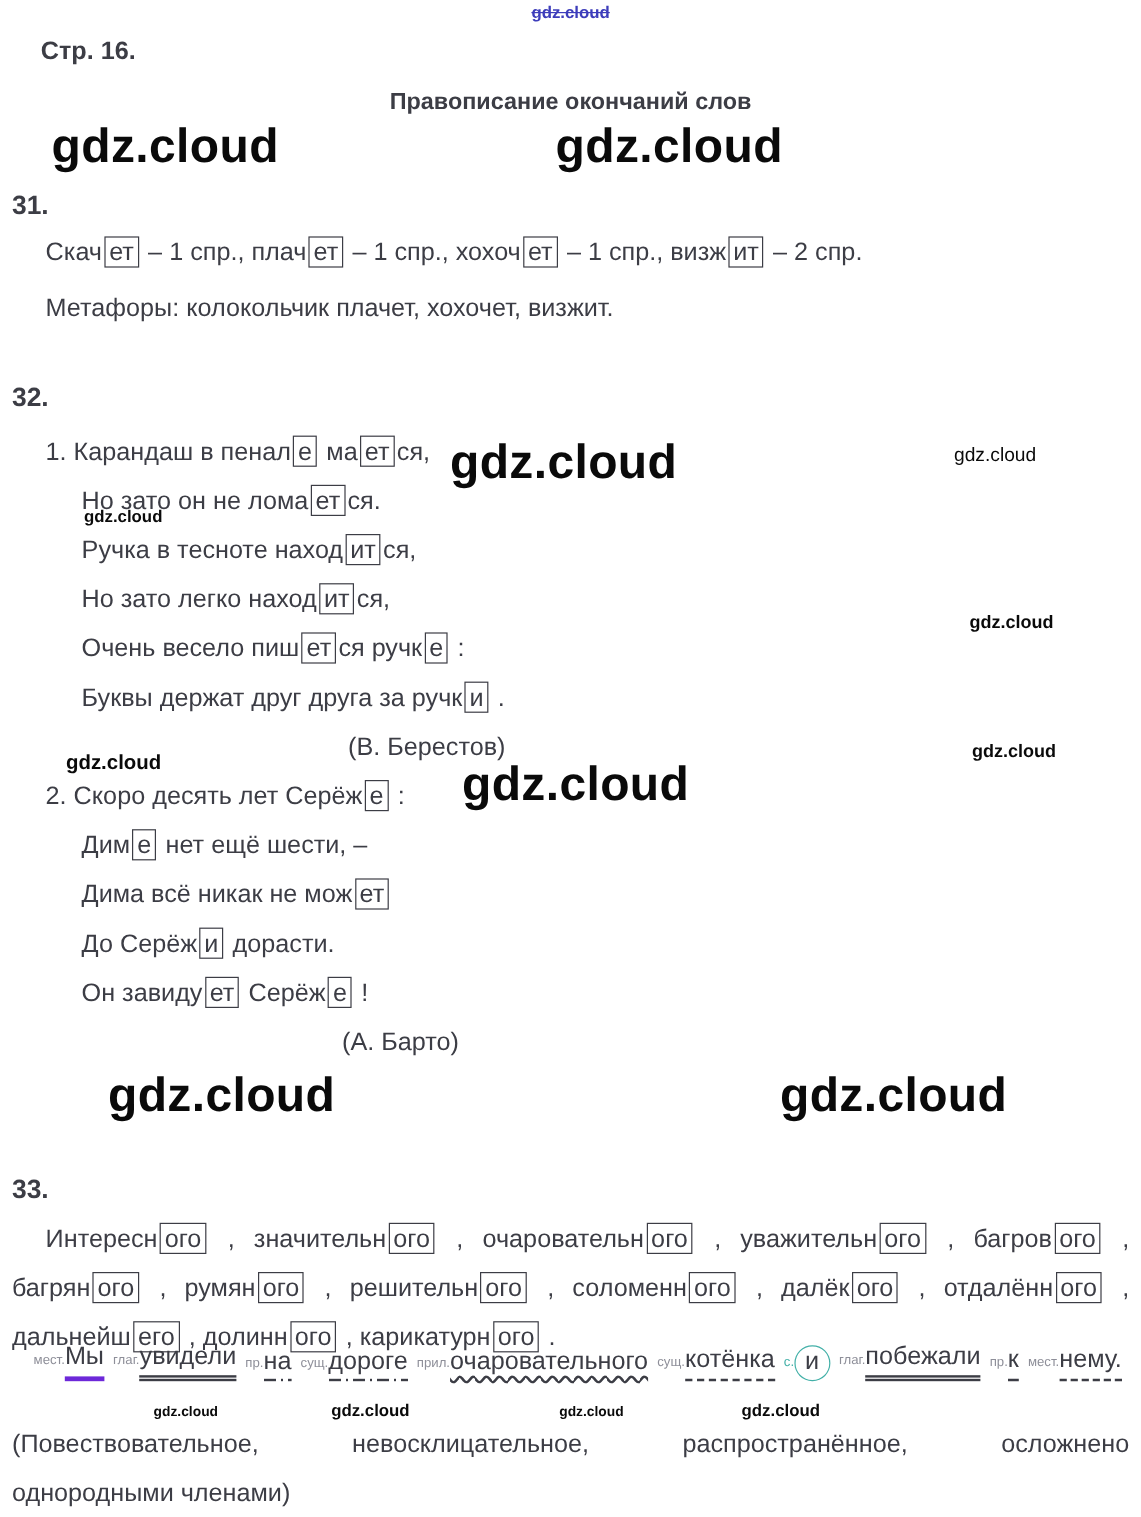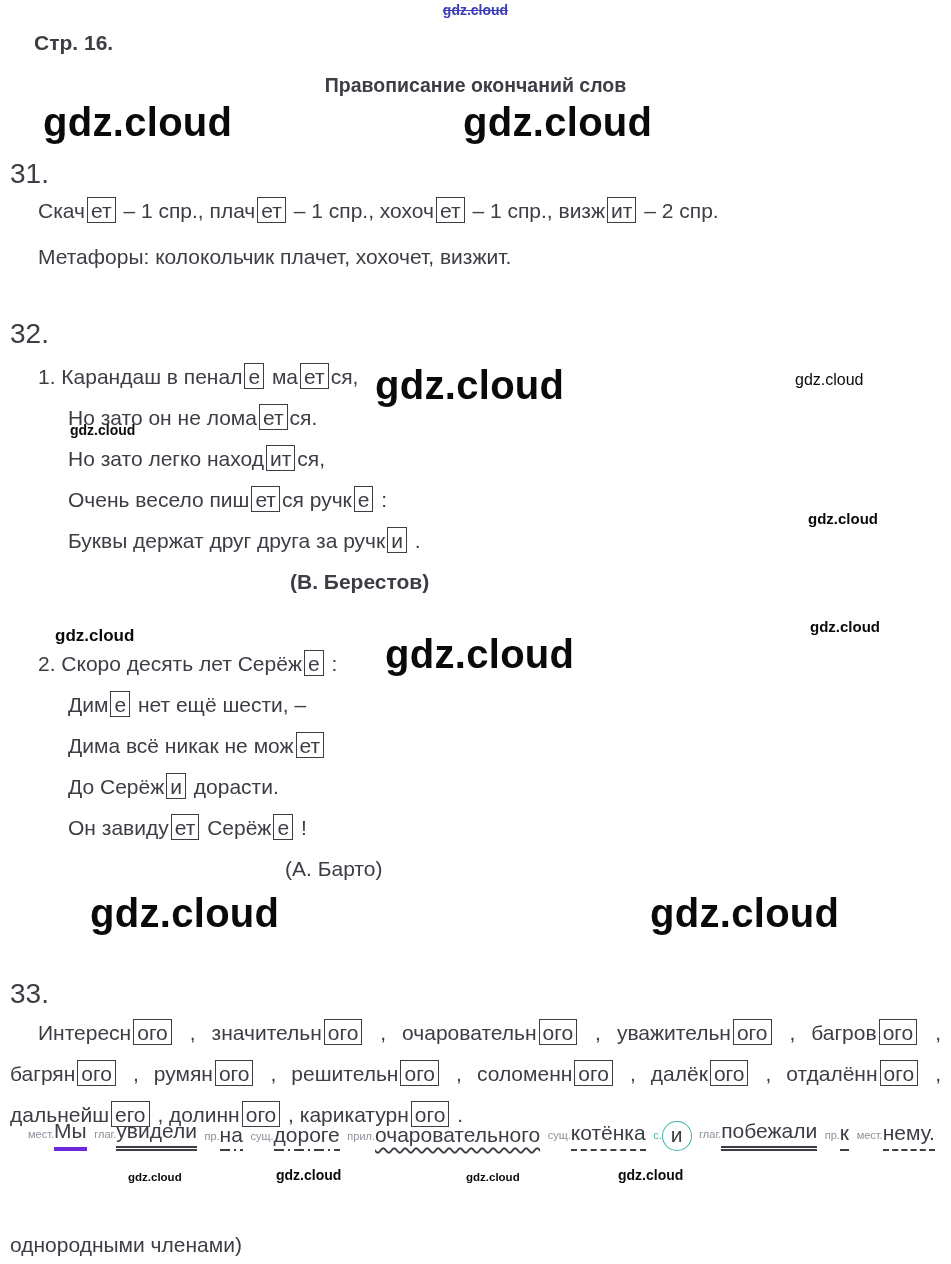--- a/index.html
+++ b/index.html
@@ -12,21 +12,21 @@
   .wm-top { font-size:14px; font-weight:700; color:#3d3dbb; text-decoration:line-through; }
   .wm40 { font-size:40px; font-weight:600; letter-spacing:0.3px; }
   .wm17 { font-size:17px; font-weight:700; }
   .wm16 { font-size:16px; font-weight:500; }
   .wm15 { font-size:15px; font-weight:700; }
   .wm14 { font-size:14px; font-weight:700; }
   .wm11 { font-size:11.5px; font-weight:700; }
 
   .h-page { font-size:21px; font-weight:700; }
   .h-title { width:100%; text-align:center; font-size:19.5px; font-weight:700; }
-  .ex-num { font-size:28px; font-weight:400; }
+  .ex-num { font-size:22px; font-weight:700; }
   .body-text { font-size:21px; line-height:34px; }
 
   .boxed { display:inline-block; border:1.6px solid #3c3d45; padding:2px 3px 1px 3px; margin:0 2px; line-height:1.02; }
   .plain { }
 
   .poem-line { line-height:41px; white-space:nowrap; }
   .poem-line.indent { padding-left:30px; }
   .poem-author { line-height:41px; }
 
   .just { white-space:normal; text-align:justify; text-align-last:justify; }
@@ -63,25 +63,26 @@
   <div class="abs ex-num" style="left:10px; top:158px;">31.</div>
   <div class="abs body-text" style="left:38px; top:194px;"><span class="plain">Скач</span><span class="boxed">ет</span><span class="plain"> – 1 спр., плач</span><span class="boxed">ет</span><span class="plain"> – 1 спр., хохоч</span><span class="boxed">ет</span><span class="plain"> – 1 спр., визж</span><span class="boxed">ит</span><span class="plain"> – 2 спр.</span></div>
   <div class="abs body-text" style="left:38px; top:240px;">Метафоры: колокольчик плачет, хохочет, визжит.</div>
 
   <div class="abs ex-num" style="left:10px; top:318px;">32.</div>
 
   <div class="abs body-text" style="left:38px; top:356px;">
     <div>
         <div class="poem-line"><span class="plain">1. Карандаш в пенал</span><span class="boxed">е</span><span class="plain"> ма</span><span class="boxed">ет</span><span class="plain">ся,</span></div>
         <div class="poem-line indent"><span class="plain">Но зато он не лома</span><span class="boxed">ет</span><span class="plain">ся.</span></div>
+        <div class="poem-line indent"><span class="plain">Ручка в тесноте наход</span><span class="boxed">ит</span><span class="plain">ся,</span></div>
         <div class="poem-line indent"><span class="plain">Но зато легко наход</span><span class="boxed">ит</span><span class="plain">ся,</span></div>
         <div class="poem-line indent"><span class="plain">Очень весело пиш</span><span class="boxed">ет</span><span class="plain">ся ручк</span><span class="boxed">е</span><span class="plain"> :</span></div>
         <div class="poem-line indent"><span class="plain">Буквы держат друг друга за ручк</span><span class="boxed">и</span><span class="plain"> .</span></div>
       </div>
-    <div class="poem-author" style="padding-left:252px;font-weight:bold;">(В. Берестов)</div>
+    <div class="poem-author" style="padding-left:252px;">(В. Берестов)</div>
   </div>
 
   <div class="abs body-text" style="left:38px; top:643px;">
     <div>
         <div class="poem-line"><span class="plain">2. Скоро десять лет Серёж</span><span class="boxed">е</span><span class="plain"> :</span></div>
         <div class="poem-line indent"><span class="plain">Дим</span><span class="boxed">е</span><span class="plain"> нет ещё шести, –</span></div>
         <div class="poem-line indent"><span class="plain">Дима всё никак не мож</span><span class="boxed">ет</span></div>
         <div class="poem-line indent"><span class="plain">До Серёж</span><span class="boxed">и</span><span class="plain"> дорасти.</span></div>
         <div class="poem-line indent"><span class="plain">Он завиду</span><span class="boxed">ет</span><span class="plain"> Серёж</span><span class="boxed">е</span><span class="plain"> !</span></div>
       </div>
@@ -144,15 +145,16 @@
         <span class="pos-label">мест.</span>
         <span class="sword u-dashed">нему.</span>
       </span>
     </div>
 
   <div class="abs wm wm11" style="left:128px; top:1171px;">gdz.cloud</div>
   <div class="abs wm wm14" style="left:276px; top:1167px;">gdz.cloud</div>
   <div class="abs wm wm11" style="left:466px; top:1171px;">gdz.cloud</div>
   <div class="abs wm wm14" style="left:618px; top:1167px;">gdz.cloud</div>
 
+  <div class="abs body-text just" style="left:10px; top:1187px; width:931px;">(Повествовательное, невосклицательное, распространённое, осложнено</div>
   <div class="abs body-text" style="left:10px; top:1228px;">однородными членами)</div>
 
 </div>
 
 </body></html>

